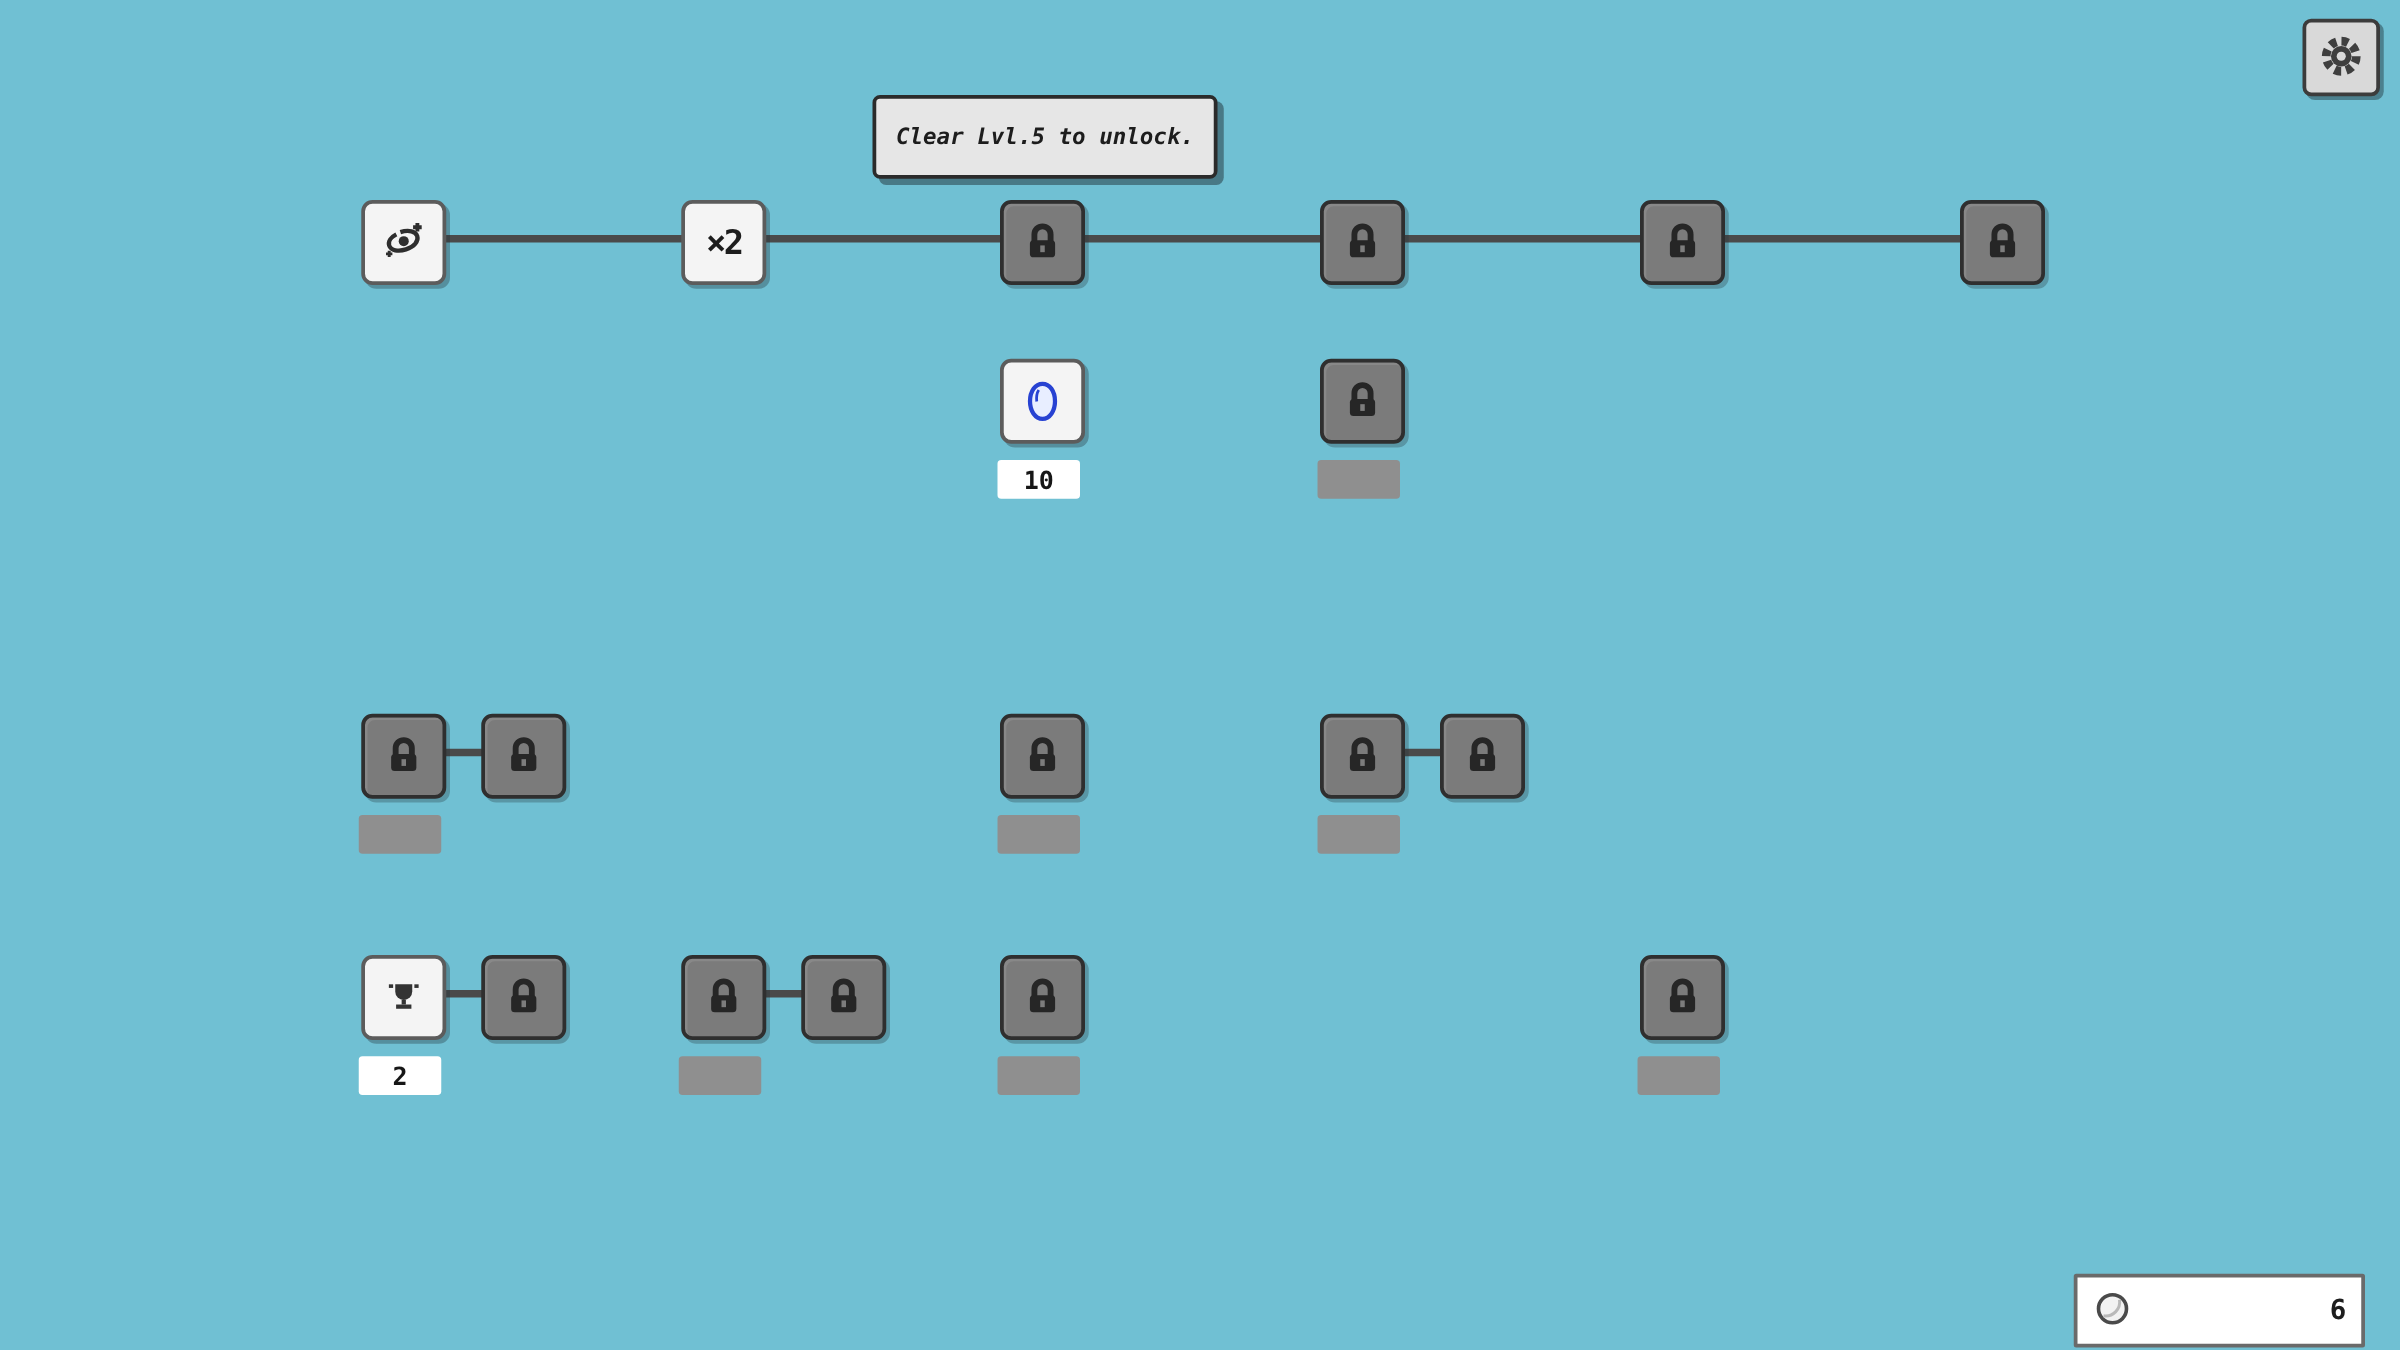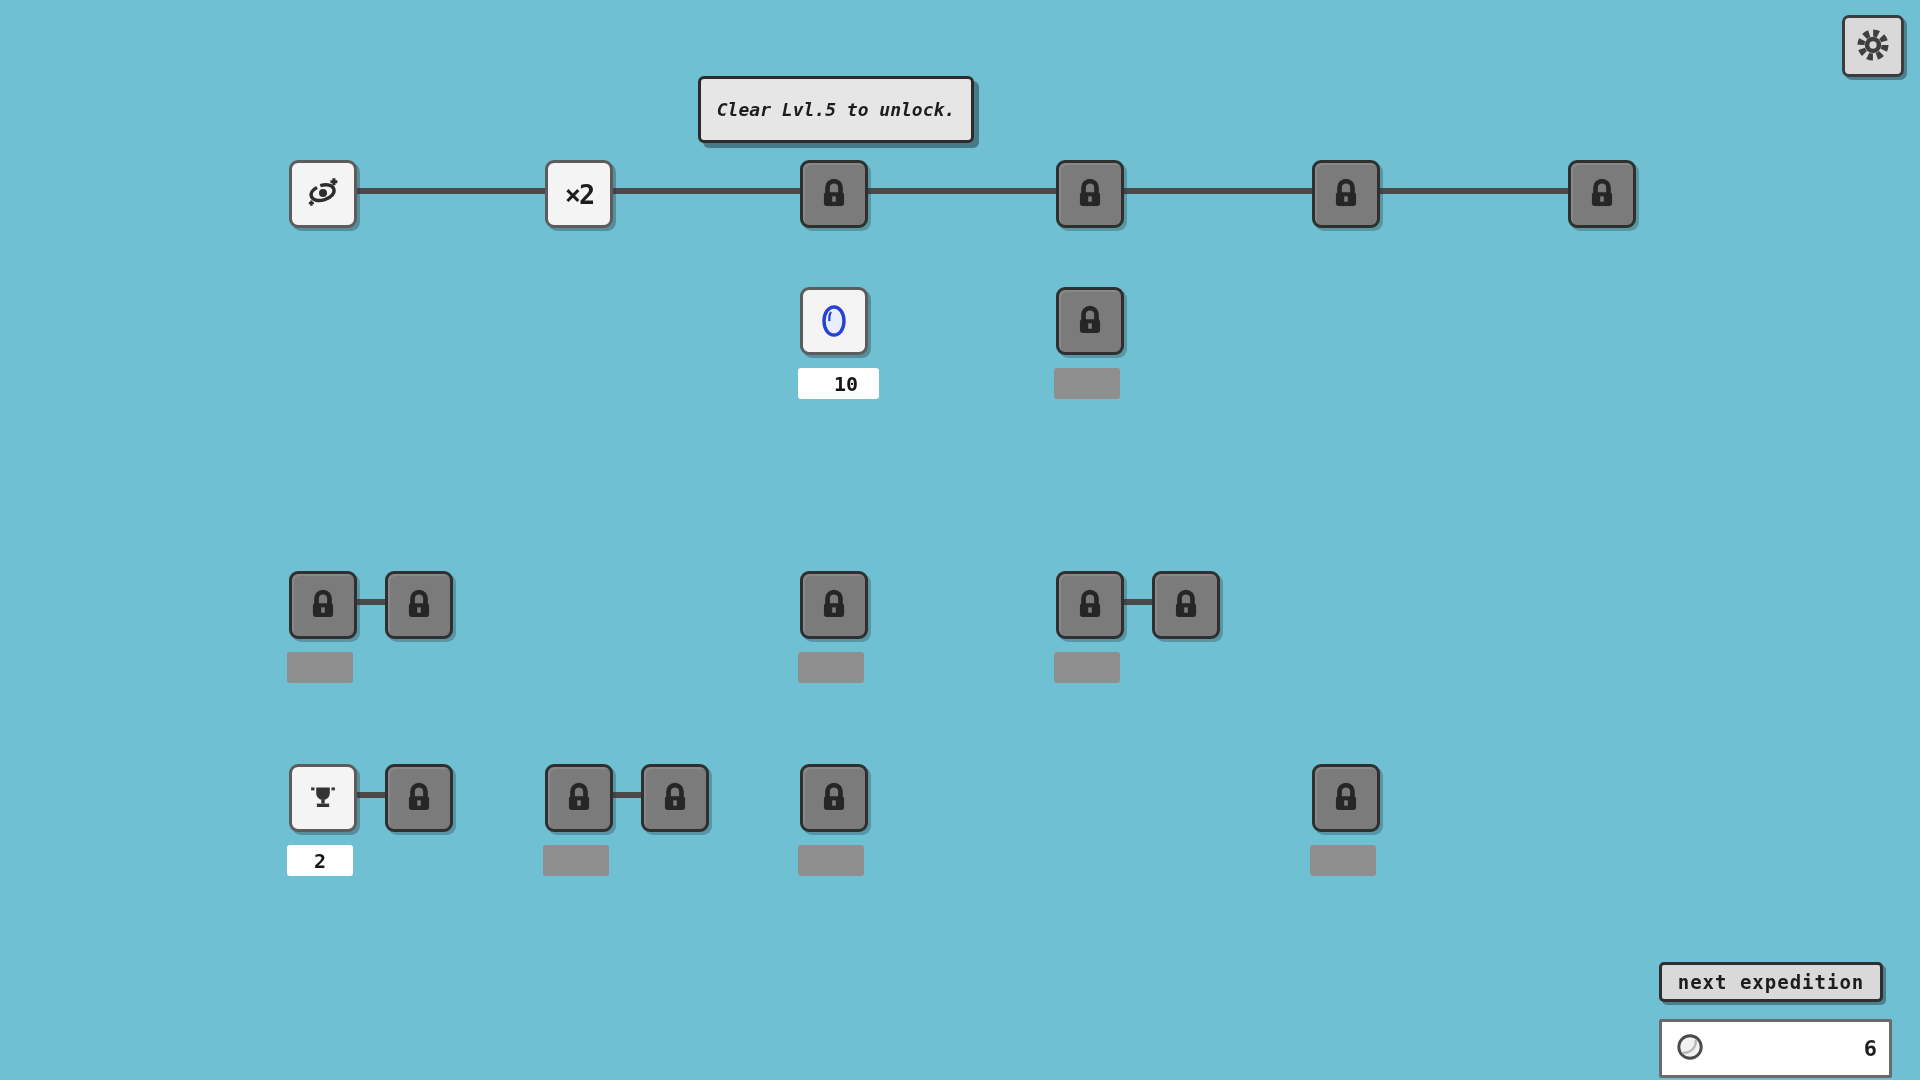--- a/index.html
+++ b/index.html
@@ -139,21 +139,21 @@
         </span>
       </div>
       <div class="node open" style="left: 800px; top: 287px;">
         <span class="icon">
           <svg width="30" height="34" viewBox="0 0 15 17">
             <path d="M7.5 1.5 C10.4 1.5 12.5 4.6 12.5 8.5 C12.5 12.4 10.4 15.5 7.5 15.5 C4.6 15.5 2.5 12.4 2.5 8.5 C2.5 4.6 4.6 1.5 7.5 1.5 Z" fill="#e8eeff" stroke="#2742d2" stroke-width="1.7"></path>
             <path d="M6 4 C5.2 5.2 5 6.8 5.2 8.6" fill="none" stroke="#2742d2" stroke-width="1.1"></path>
           </svg>
         </span>
       </div>
-      <div class="price visible-price" style="left: 798px; top: 368px; padding-left: 15px;">10</div>
+      <div class="price visible-price" style="left: 798px; top: 368px;">10</div>
       <div class="node locked" style="left: 1056px; top: 287px;">
         <span class="icon">
           <svg width="36" height="36" viewBox="0 0 20 20">
             <path d="M6.4 9 V6.4 a3.6 3.6 0 0 1 7.2 0 V9" fill="none" stroke="#262626" stroke-width="2.6" stroke-linecap="square"></path>
             <rect x="4.4" y="9" width="11.2" height="7.6" rx="1.6" fill="#262626"></rect>
             <rect x="9" y="11.3" width="2" height="3" fill="#7d7d7d"></rect>
           </svg>
         </span>
       </div>
       <div class="price hidden-price" style="left: 1054px; top: 368px;"></div>
@@ -274,21 +274,20 @@
   <button class="settings-btn">
     <span class="icon">
       <svg width="38" height="38" viewBox="0 0 24 24">
         <circle cx="12" cy="12" r="7.6" fill="none" stroke="#3f3f3f" stroke-width="4.4" stroke-dasharray="3.4 2.55"></circle>
         <circle cx="12" cy="12" r="5.2" fill="#3f3f3f"></circle>
         <circle cx="12" cy="12" r="2.3" fill="#d9d9d9"></circle>
       </svg>
     </span>
   </button>
 
-  <button class="next-btn">next expedition</button>
 
   <div class="currency">
     <span class="icon">
       <svg width="32" height="32" viewBox="0 0 20 20">
         <circle cx="10" cy="10" r="7" fill="#f2f2f2" stroke="#4a4a4a" stroke-width="1.8"></circle>
         <path d="M13.5 5.5 a7 7 0 0 1 -8 8" fill="none" stroke="#b9b9b9" stroke-width="1.5"></path>
       </svg>
     </span>
     <span class="amount">6</span>
   </div>

